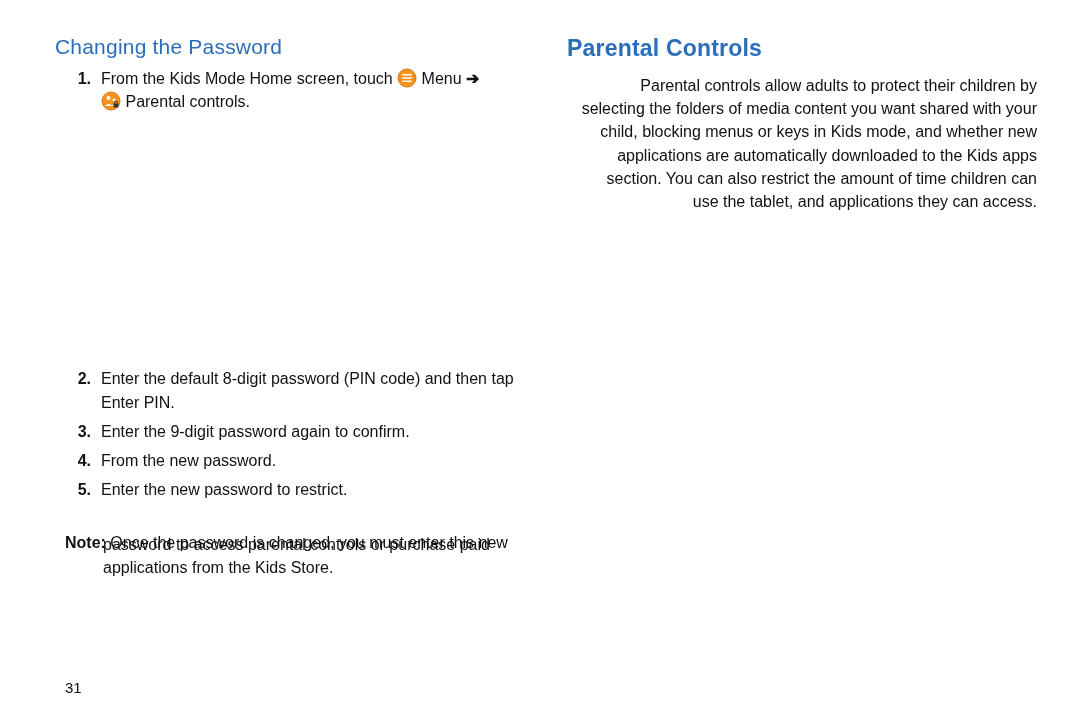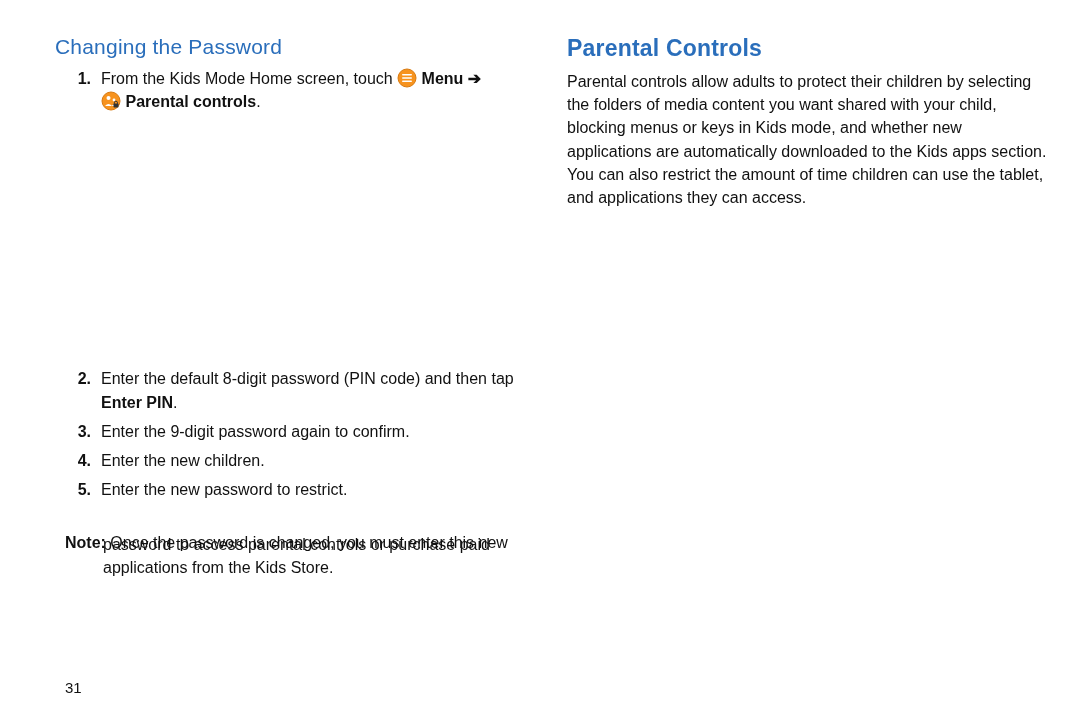--- a/index.html
+++ b/index.html
@@ -59,40 +59,41 @@
   }
   ol.steps > li .body {
     flex: 1;
   }
   .gap { height: 248px; }
   .icon {
     display: inline-block;
     vertical-align: -4px;
   }
   .icon svg { display: block; }
-  .bold { font-weight: 700; }
+  .bold { font-weight: 400; }
   .arrow { font-weight: 700; }
   .note {
     font-size: 16px;
     line-height: 1.45;
     margin-top: 30px;
     padding-left: 10px;
   }
   .note .note-label { font-weight: 700; }
   .note .note-body { display: block; padding-left: 38px; margin-top: -22px; }
   .pagenum {
     position: absolute;
     bottom: 24px;
     left: 65px;
     font-size: 15px;
   }
   .para {
     font-size: 16px;
     line-height: 1.45;
-    margin: 0;
+    margin: 12px;
+    text-align: right;
   }
 </style>
 </head>
 <body>
 
 <div class="page">
   <div class="col left">
     <h2 class="subhead">Changing the Password</h2>
 
     <ol class="steps">
@@ -134,21 +135,21 @@
         <span class="body">
           <span>Enter the default 8-digit password (PIN code) and then tap </span><span class="bold">Enter PIN</span><span>.</span>
         </span>
       </li>
       <li>
         <span class="num">3.</span>
         <span class="body">Enter the 9-digit password again to confirm.</span>
       </li>
       <li>
         <span class="num">4.</span>
-        <span class="body">Enter the new children.</span>
+        <span class="body">From the new password.</span>
       </li>
       <li>
         <span class="num">5.</span>
         <span class="body">Enter the new password to restrict.</span>
       </li>
     </ol>
 
     <div class="note">
       <span class="note-label">Note:</span><span> Once the password is changed, you must enter this new</span>
       <span class="note-body">password to access parental controls or purchase paid applications from the Kids Store.</span>

